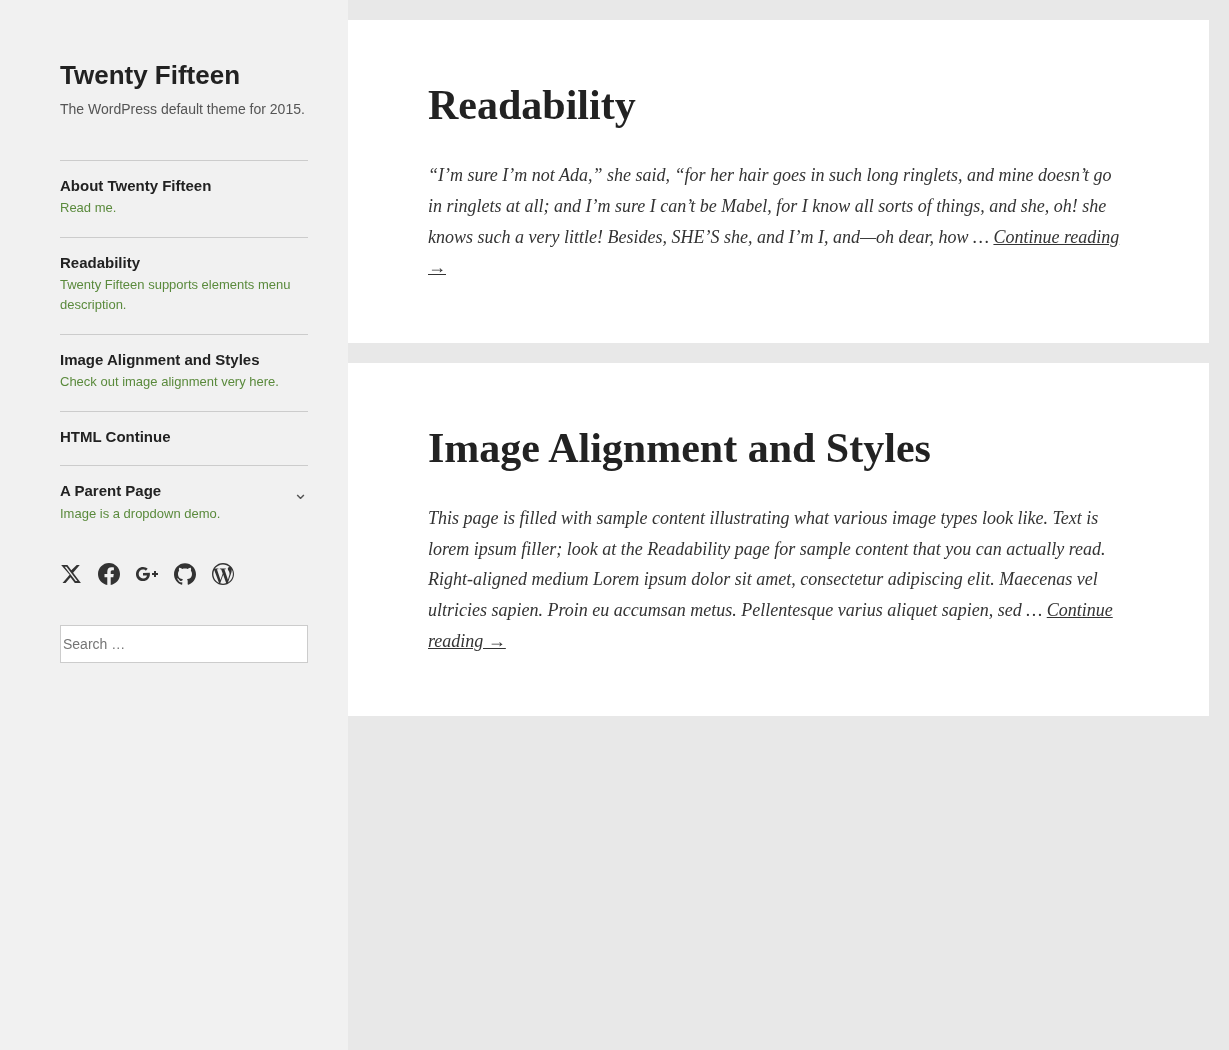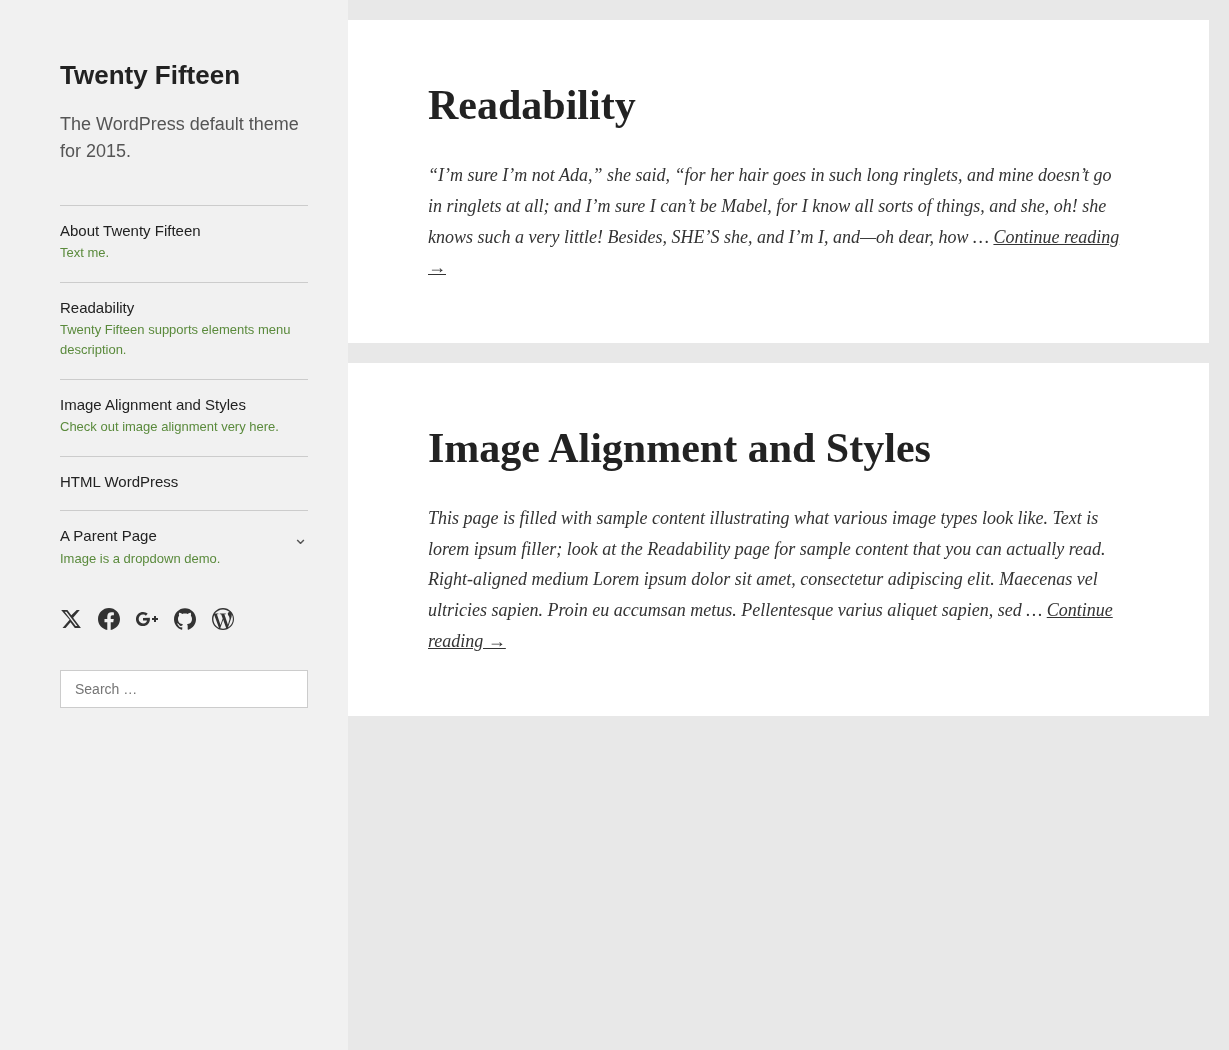--- a/index.html
+++ b/index.html
@@ -18,44 +18,44 @@
       background-color: #f1f1f1;
       padding: 60px 40px 40px 60px;
     }
 
     .site-title {
       font-size: 26px;
       font-weight: 900;
       color: #222;
       font-family: 'Helvetica Neue', Arial, sans-serif;
       line-height: 1.2;
-      margin-bottom: 20px;
+      margin-bottom: 8px;
     }
 
     .site-description {
-      font-size: 18px;
+      font-size: 14px;
       color: #555;
       font-family: 'Helvetica Neue', Arial, sans-serif;
       line-height: 1.5;
       margin-bottom: 40px;
     }
 
     .sidebar-divider {
       border: none;
       border-top: 1px solid #ccc;
       margin: 0 0 16px 0;
     }
 
     .nav-item {
       margin-bottom: 20px;
     }
 
     .nav-item-title {
       font-size: 15px;
-      font-weight: 400;
+      font-weight: 700;
       color: #222;
       font-family: 'Helvetica Neue', Arial, sans-serif;
       text-decoration: none;
       display: block;
       margin-bottom: 4px;
     }
 
     .nav-item-desc {
       font-size: 13px;
       color: #5a8a3c;
@@ -89,21 +89,21 @@
       color: #333;
       text-decoration: none;
       display: flex;
       align-items: center;
       justify-content: center;
     }
 
     
     .search-box {
       border: 1px solid #ccc;
-      padding: 10px 14px;
+      padding: 10px 2px;
       width: 100%;
       font-size: 14px;
       font-family: 'Helvetica Neue', Arial, sans-serif;
       color: #888;
       background: #fff;
     }
 
     
     #main {
       flex: 1;
@@ -150,35 +150,35 @@
 <aside id="sidebar">
   <h1 class="site-title">Twenty Fifteen</h1>
   <p class="site-description">The WordPress default theme for 2015.</p>
 
   <hr class="sidebar-divider">
 
   
   <nav id="sidebar-nav">
       <div class="nav-item">
         <a class="nav-item-title" href="#">About Twenty Fifteen</a>
-        <span class="nav-item-desc">Text me.</span>
+        <span class="nav-item-desc">Read me.</span>
       </div>
       <hr class="sidebar-divider">
       <div class="nav-item">
         <a class="nav-item-title" href="#">Readability</a>
         <span class="nav-item-desc">Twenty Fifteen supports elements menu description.</span>
       </div>
       <hr class="sidebar-divider">
       <div class="nav-item">
         <a class="nav-item-title" href="#">Image Alignment and Styles</a>
         <span class="nav-item-desc">Check out image alignment very here.</span>
       </div>
       <hr class="sidebar-divider">
       <div class="nav-item">
-        <a class="nav-item-title" href="#">HTML WordPress</a>
+        <a class="nav-item-title" href="#">HTML Continue</a>
       </div>
       <hr class="sidebar-divider">
       <div class="nav-item">
         <div class="nav-item-with-arrow">
           <a class="nav-item-title" href="#">A Parent Page</a>
           <span class="nav-arrow">⌄</span>
         </div>
         <span class="nav-item-desc">Image is a dropdown demo.</span>
       </div>
     </nav>

